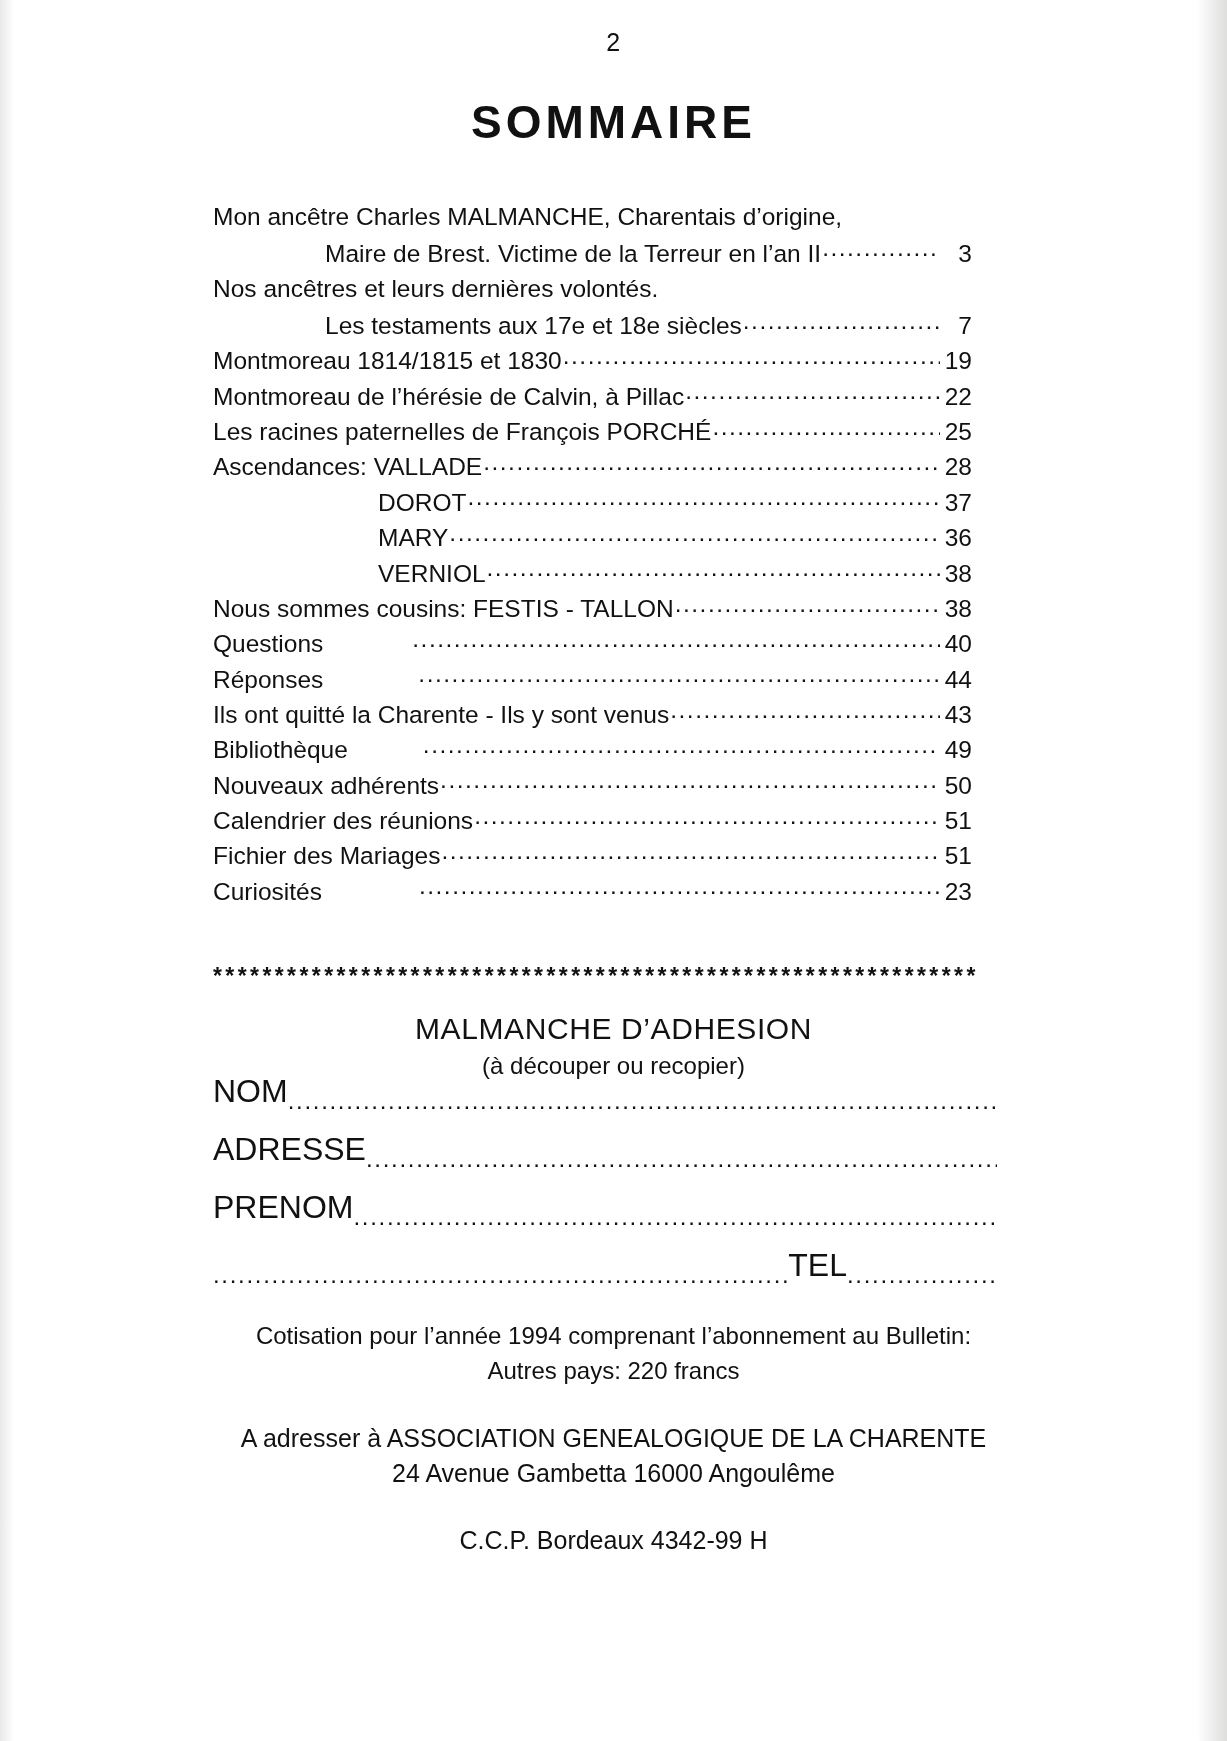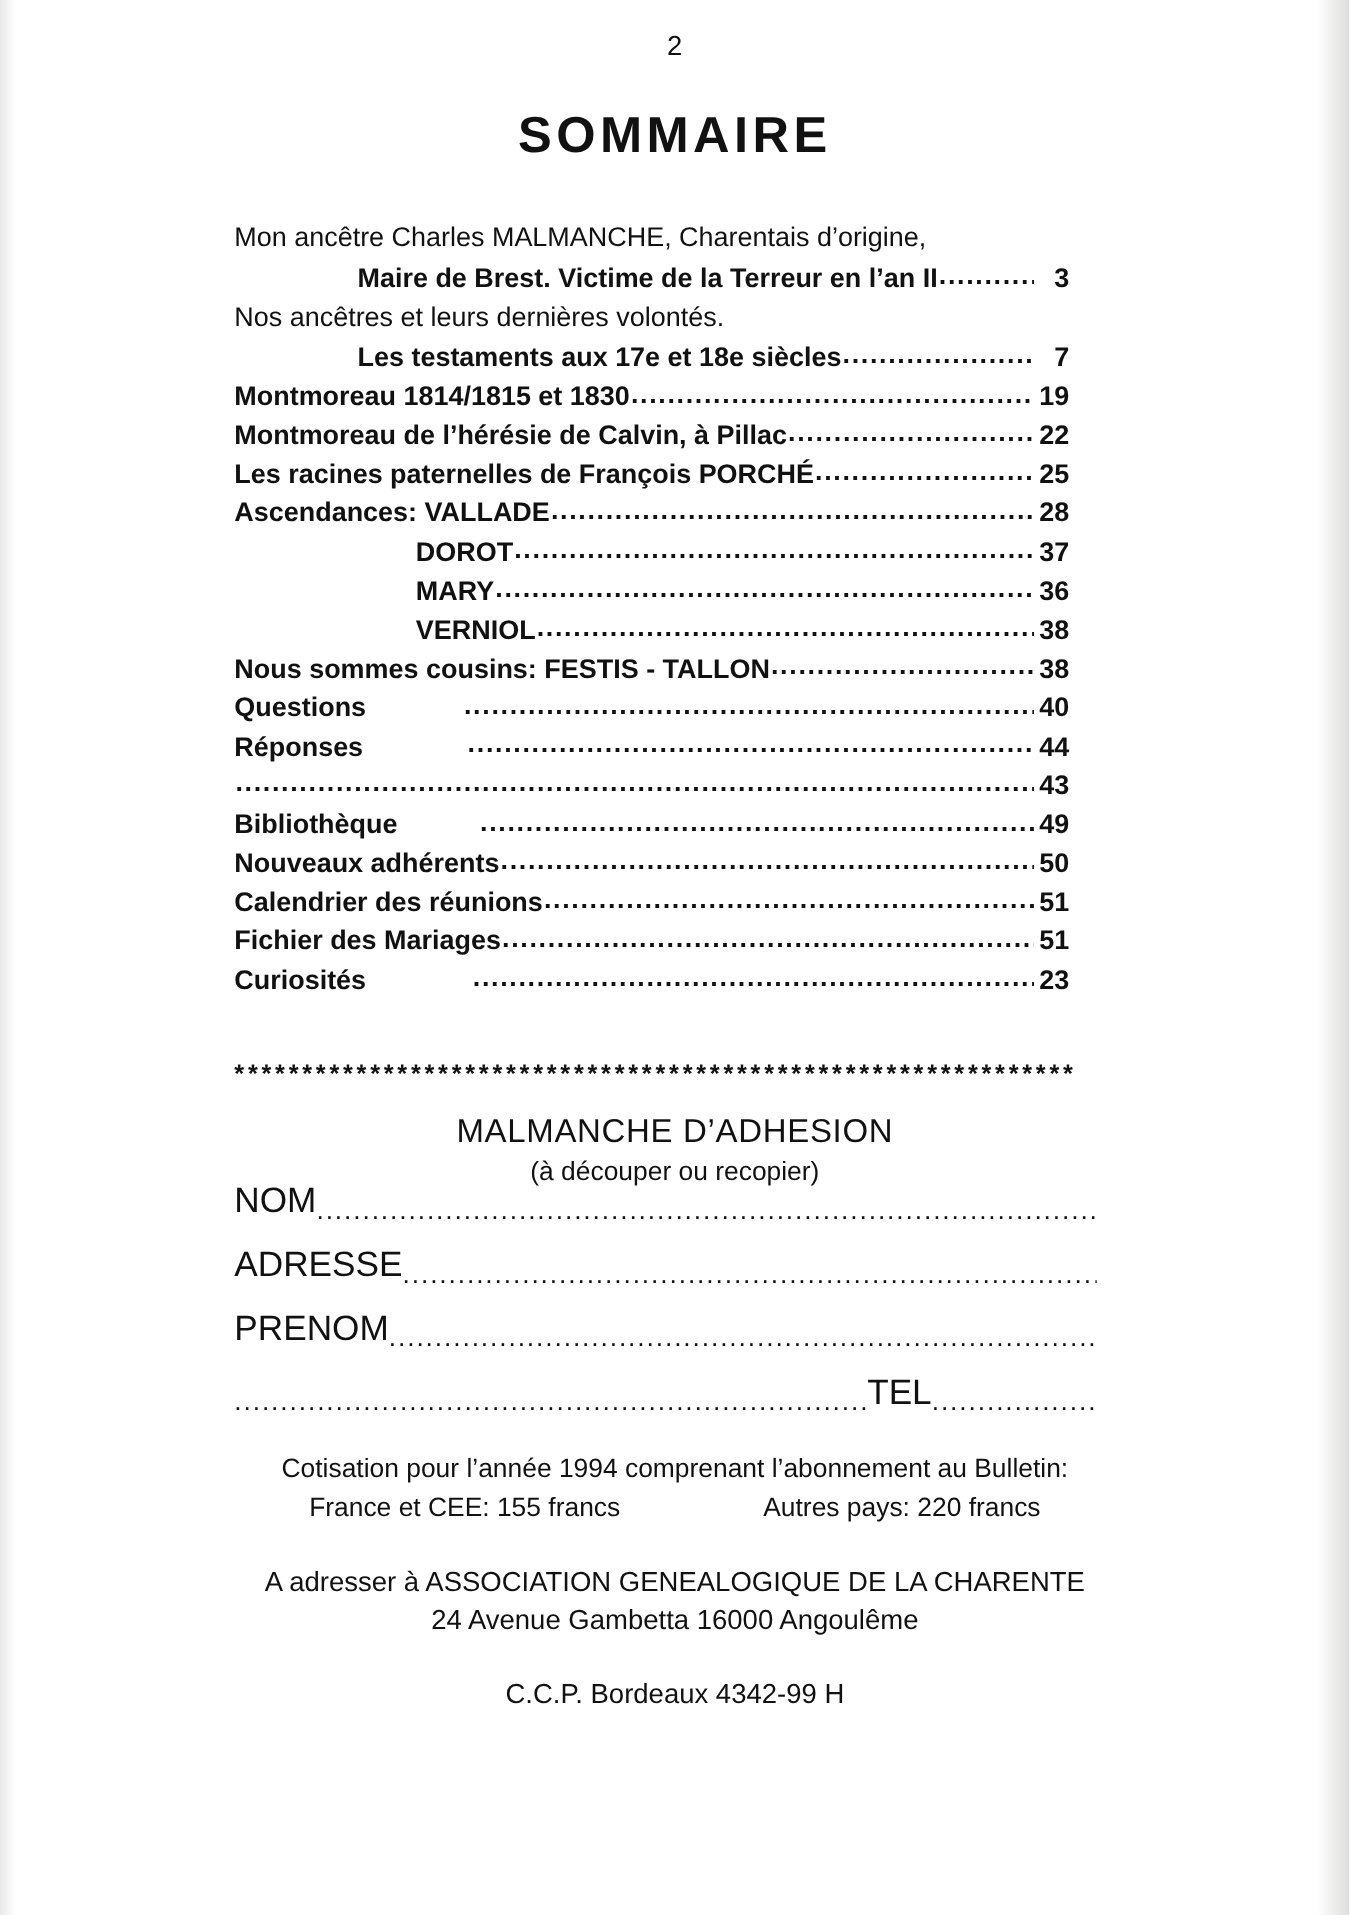--- a/index.html
+++ b/index.html
@@ -53,25 +53,24 @@
     margin-top: 38px;
   }
 
   .toc {
     margin: 52px 0 0 0;
     padding: 0 255px 0 213px;
     font-size: 24.5px;
   }
   .toc-row {
     display: flex;
-    align-items: center;
+    align-items: flex-start;
     white-space: nowrap;
     margin-bottom: 4px;
     line-height: 1.28;
-    font-weight: bold;
   }
   .toc-row.indent1 { padding-left: 112px; }
   .toc-row.indent2 { padding-left: 165px; }
   .toc-label { flex: 0 0 auto; }
   .toc-gap-fixed { flex: 0 0 auto; }
   .dots {
     flex: 1 1 auto;
     overflow: hidden;
     margin: 0 2px 4px 1px;
     border-bottom: 0;
@@ -269,20 +268,21 @@
       </div>
 
       <div class="toc-row">
         <span class="toc-label">Réponses</span>
         <span class="toc-gap-fixed" style="width:94px"></span>
         <span class="dots"></span>
         <span class="toc-page">44</span>
       </div>
 
       <div class="toc-row">
+        <span class="toc-label">Ils ont quitté la Charente - Ils y sont venus</span>
         <span class="dots"></span>
         <span class="toc-page">43</span>
       </div>
 
       <div class="toc-row">
         <span class="toc-label">Bibliothèque</span>
         <span class="toc-gap-fixed" style="width:74px"></span>
         <span class="dots"></span>
         <span class="toc-page">49</span>
       </div>
@@ -340,21 +340,20 @@
         <span class="fdots"></span>
         <span class="tel-label">TEL</span>
         <span class="fdots short"></span>
       </div>
 
     </div>
 
     <div class="cotis">
       <div>Cotisation pour l’année 1994 comprenant l’abonnement au Bulletin:</div>
       <div class="cotis-line2">
-        <span>France et CEE: 155 francs</span>
         <span>Autres pays: 220 francs</span>
       </div>
     </div>
 
     <div class="address">
       <div>A adresser à  ASSOCIATION GENEALOGIQUE DE LA CHARENTE</div>
       <div>24 Avenue Gambetta  16000 Angoulême</div>
     </div>
 
     <div class="ccp">C.C.P. Bordeaux  4342-99 H</div>

